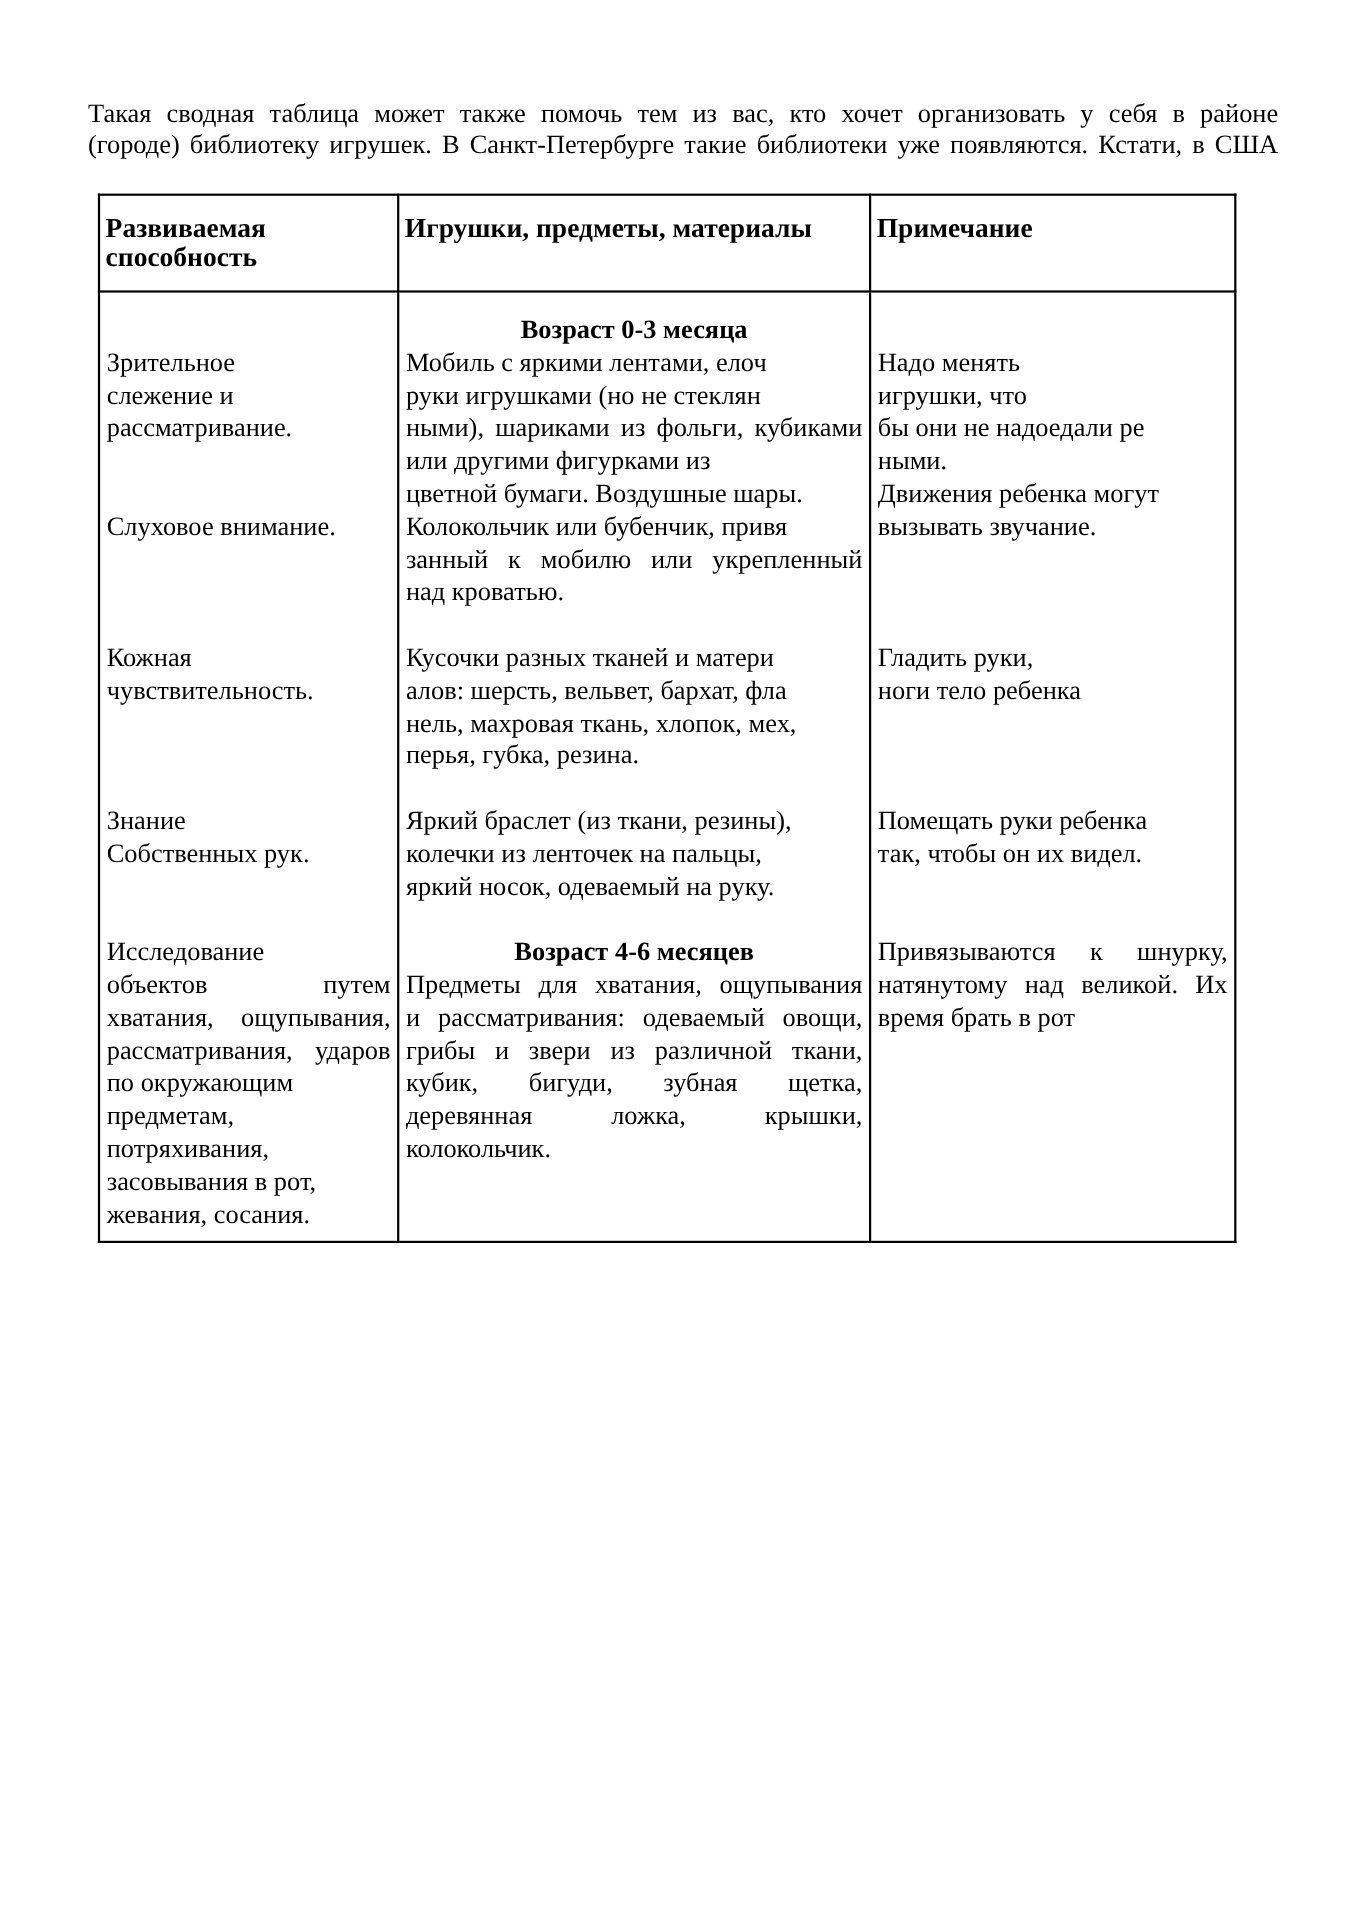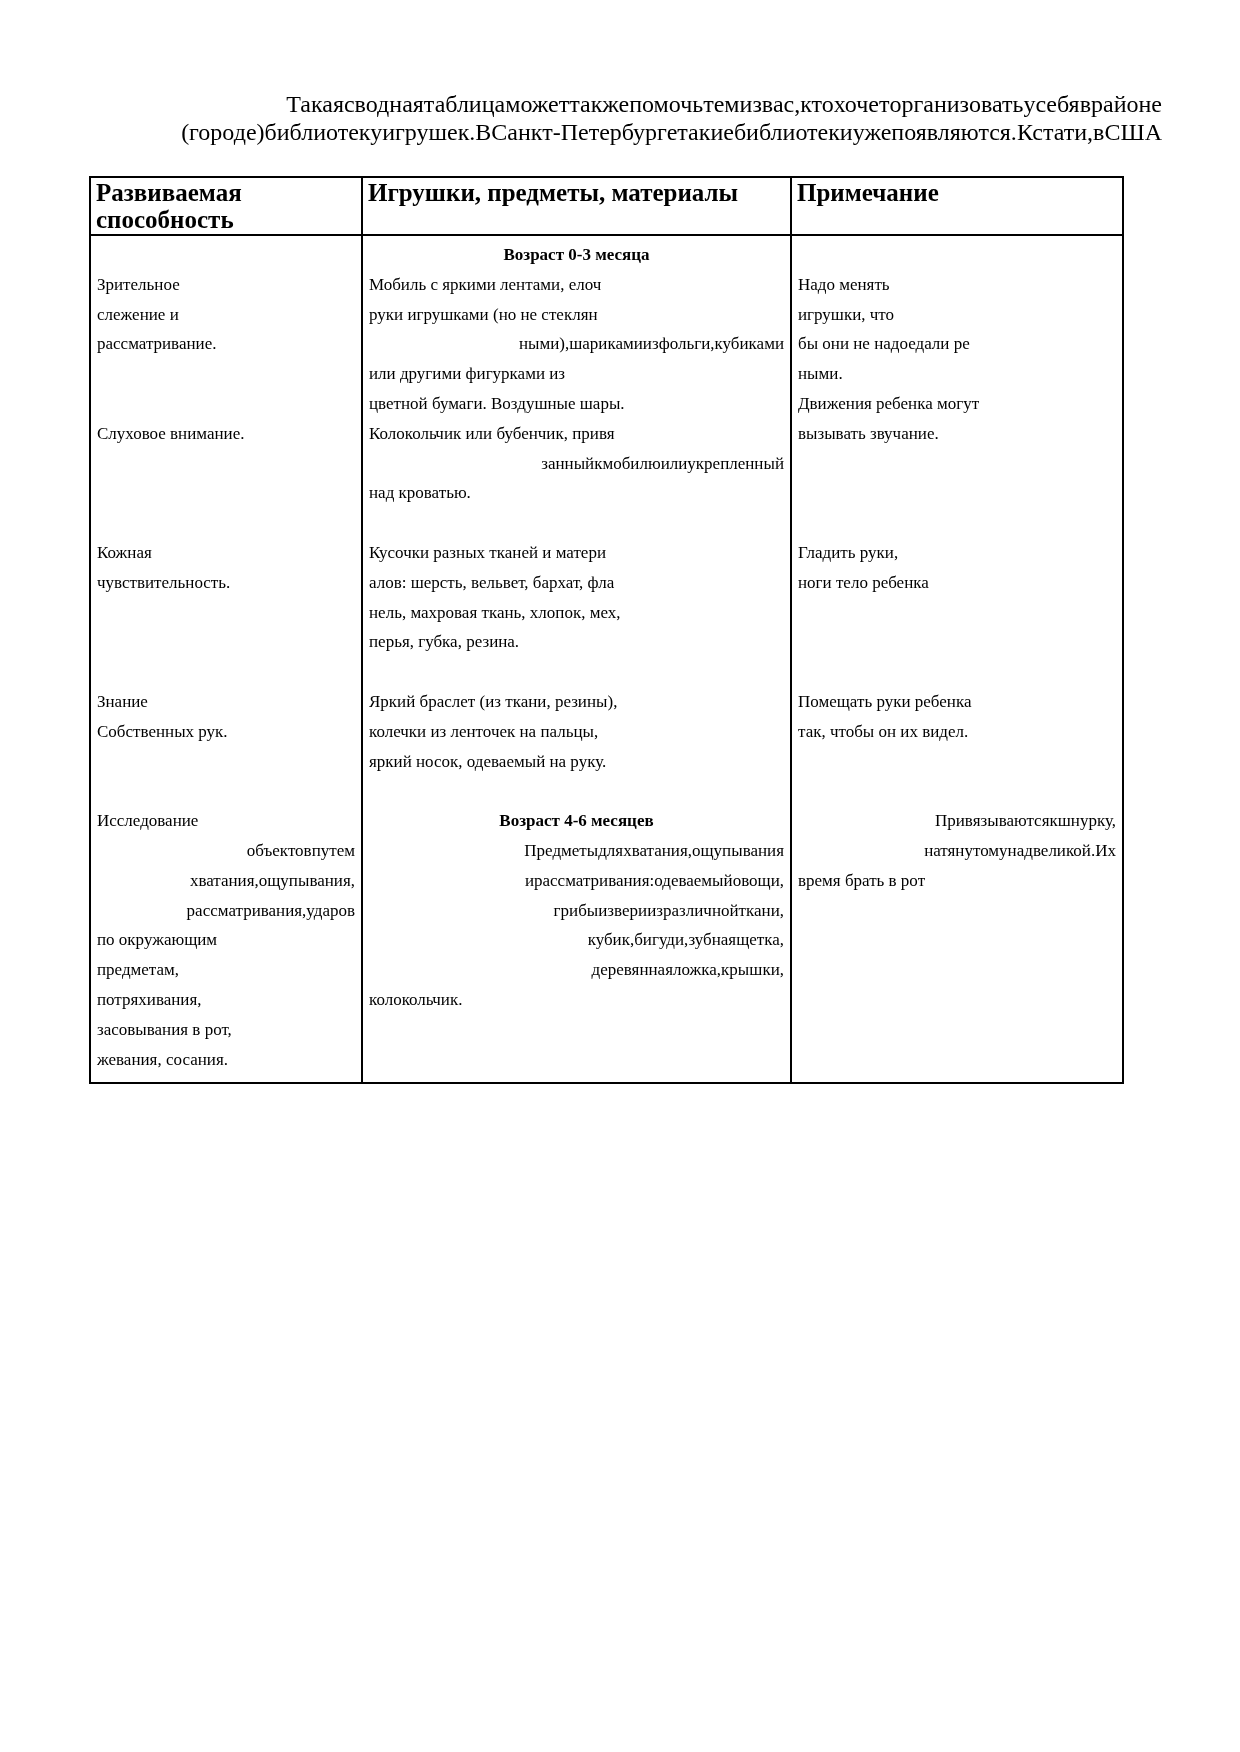--- a/index.html
+++ b/index.html
@@ -20,29 +20,29 @@
     table-layout:fixed;
     margin:30px 0 0 89px;
   }
   table.main col.c1 { width:272px; }
   table.main col.c2 { width:429px; }
   table.main col.c3 { width:332px; }
   th, td { border:2px solid #000; }
   th {
     font-size:25px; line-height:27px; font-weight:bold;
     text-align:left; vertical-align:top;
-    padding:1px 5px; height:52px;
+    padding:16px 5px; height:52px;
   }
   td {
     vertical-align:top;
-    padding:4px 6px 8px 6px;
-    font-size:17px;
+    padding:20px 6px 8px 6px;
+    font-size:24px;
   }
   .bline { height:29.8px; line-height:29.8px; white-space:pre; overflow:visible; }
-  .bline.j { display:flex; justify-content:flex-end; white-space:normal; }
+  .bline.j { display:flex; justify-content:space-between; white-space:normal; }
   .bline.h { font-weight:bold; text-align:center; }
 </style>
 </head>
 <body>
 
 <div class="intro">
     <div class="bline j">
       <span>Такая</span>
       <span>сводная</span>
       <span>таблица</span>

